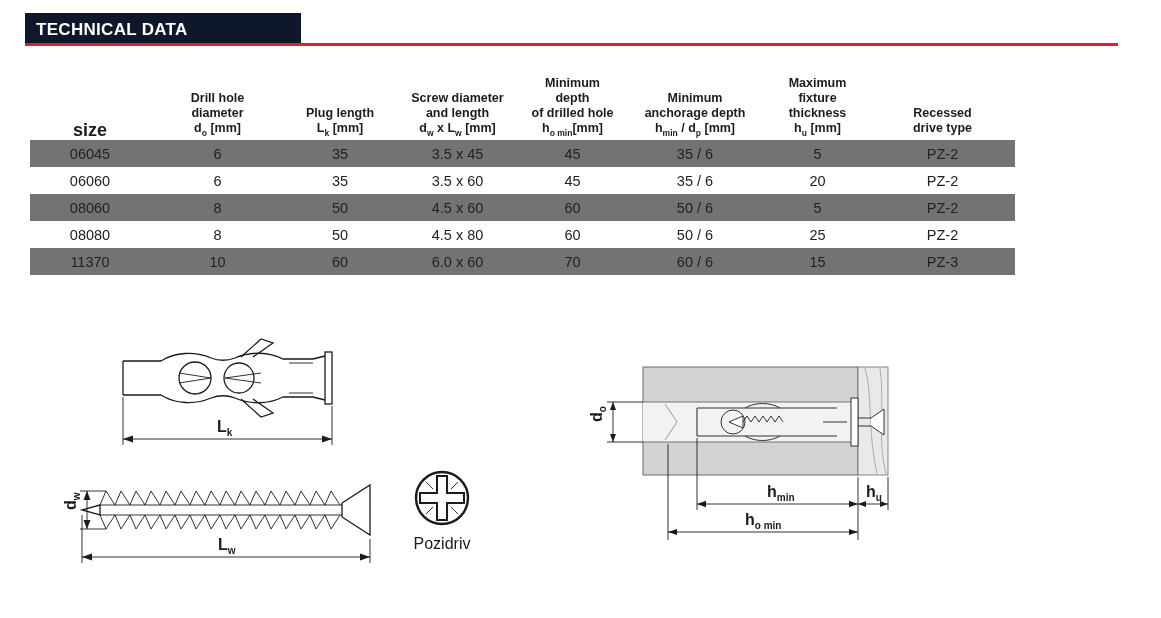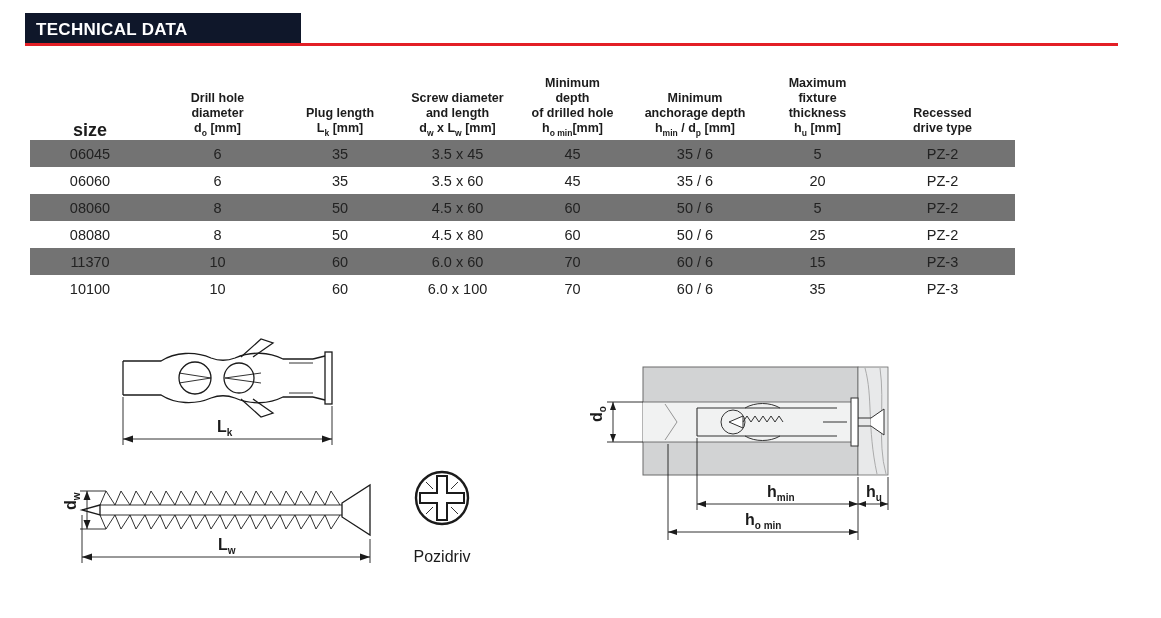--- a/index.html
+++ b/index.html
@@ -24,21 +24,21 @@
   tr.stripe td{background:#737373;}
 
   
   .diag{position:absolute;}
   svg{display:block;}
   .ln{stroke:#1b1b1b;stroke-width:1.3;fill:none;}
   .thin{stroke:#1b1b1b;stroke-width:0.9;fill:none;}
   .arr{fill:#1b1b1b;stroke:none;}
   .dimtext{font-family:"Liberation Sans",sans-serif;font-size:16px;font-weight:bold;fill:#1b1b1b;}
   .dimsub{font-size:10px;}
-  .pozi-label{width:78px;text-align:center;font-size:16px;color:#1b1b1b;margin-top:18px;}
+  .pozi-label{width:78px;text-align:center;font-size:16px;color:#1b1b1b;margin-top:5px;}
 </style>
 </head>
 <body>
 
 <div class="page">
 
   <div class="banner">
     <span class="banner-title">TECHNICAL DATA</span>
   </div>
   <div class="rule"></div>
@@ -111,30 +111,20 @@
           <tr class="stripe">
             <td>11370</td>
             <td>10</td>
             <td>60</td>
             <td>6.0 x 60</td>
             <td>70</td>
             <td>60 / 6</td>
             <td>15</td>
             <td>PZ-3</td>
           </tr>
-          <tr>
-            <td>10100</td>
-            <td>10</td>
-            <td>60</td>
-            <td>6.0 x 100</td>
-            <td>70</td>
-            <td>60 / 6</td>
-            <td>35</td>
-            <td>PZ-3</td>
-          </tr>
         </tbody>
     </table>
   </div>
 
   <div class="diag" style="left:103px;top:333px;">
     <svg width="260" height="125" viewBox="0 0 260 125">
       <path class="ln" d="M20,28 V62"></path>
       <path class="ln" d="M20,28 H58 C72,19 92,18 108,25 C116,28 124,28 132,25 C148,18 166,19 180,26 H210"></path>
       <path class="ln" d="M20,62 H58 C72,71 92,72 108,65 C116,62 124,62 132,65 C148,72 166,71 180,64 H210"></path>
       <path class="ln" d="M210,26 L222,23 M210,64 L222,67"></path>

